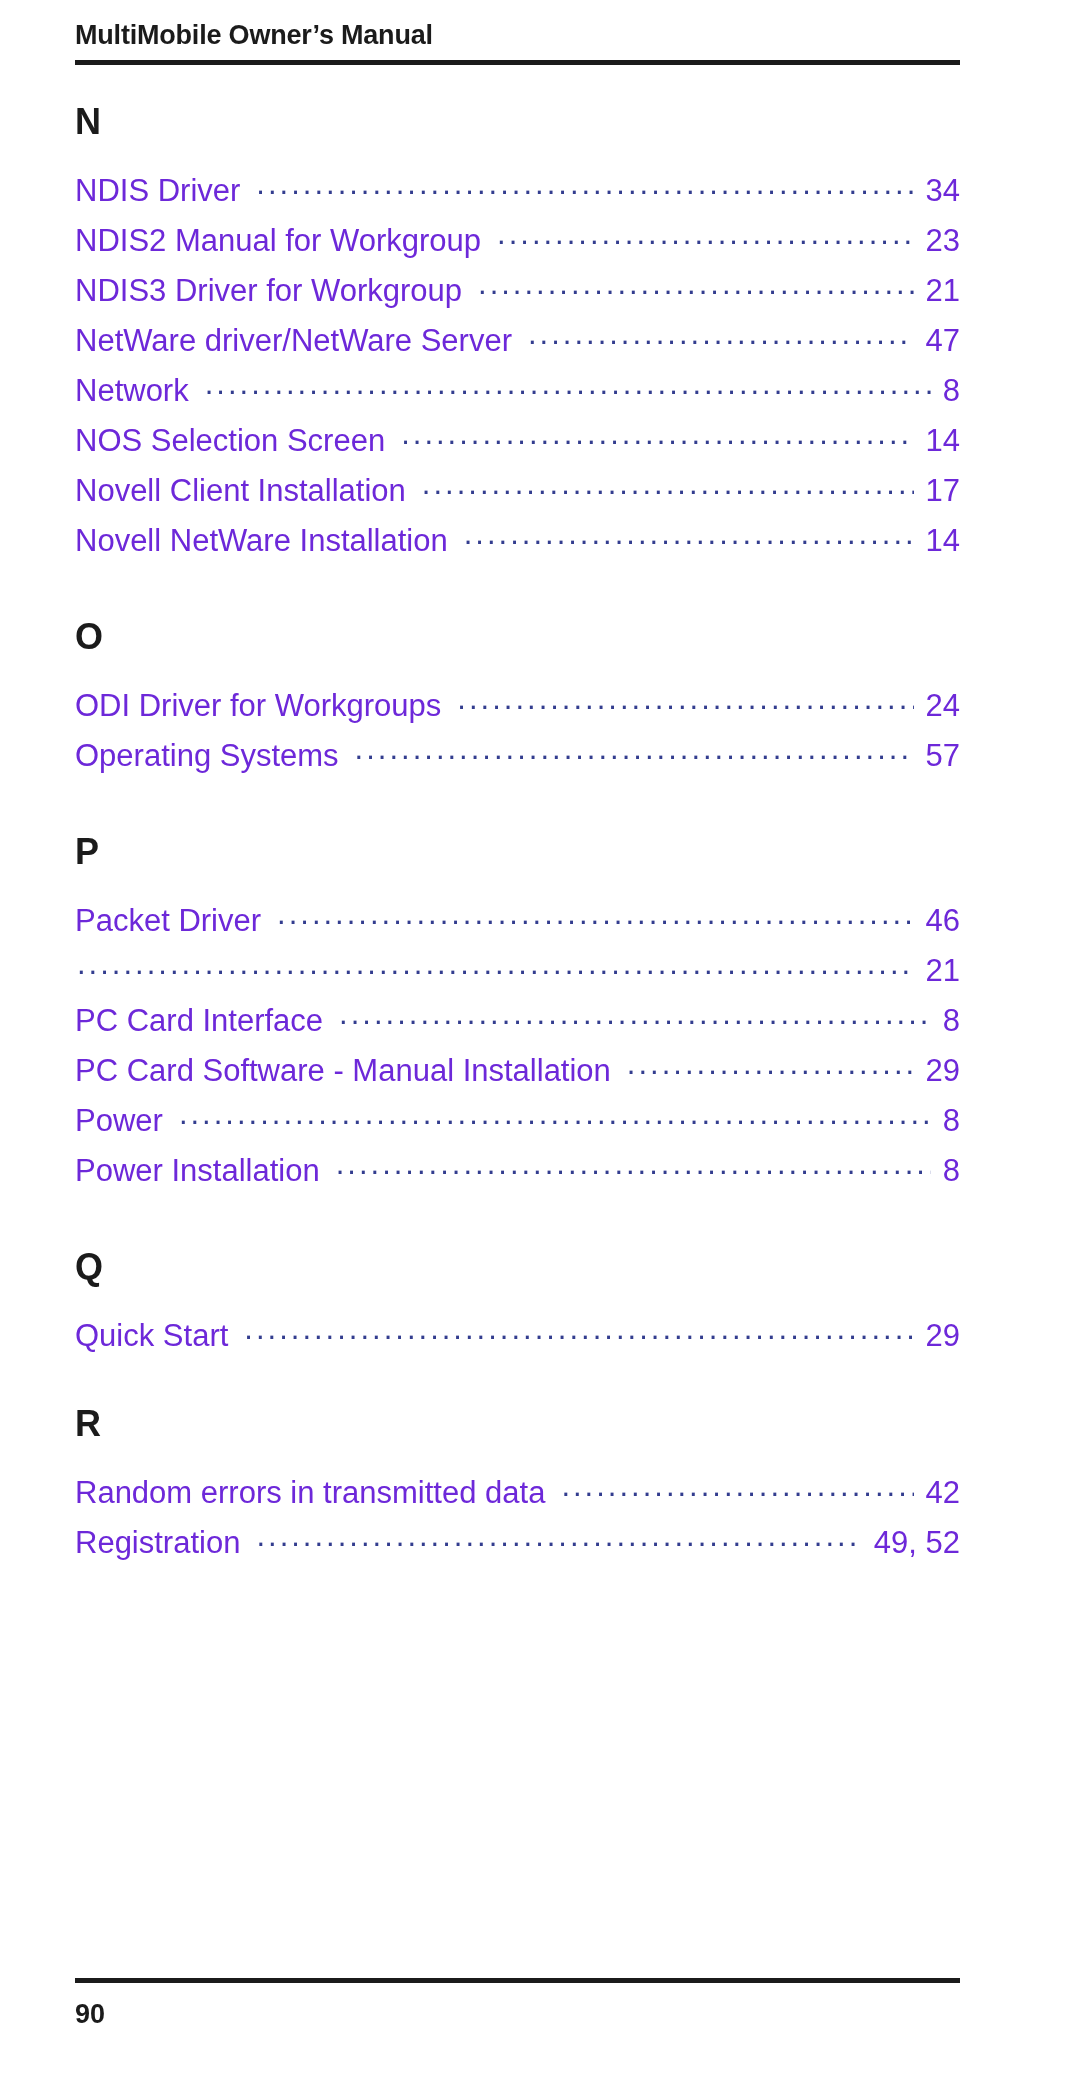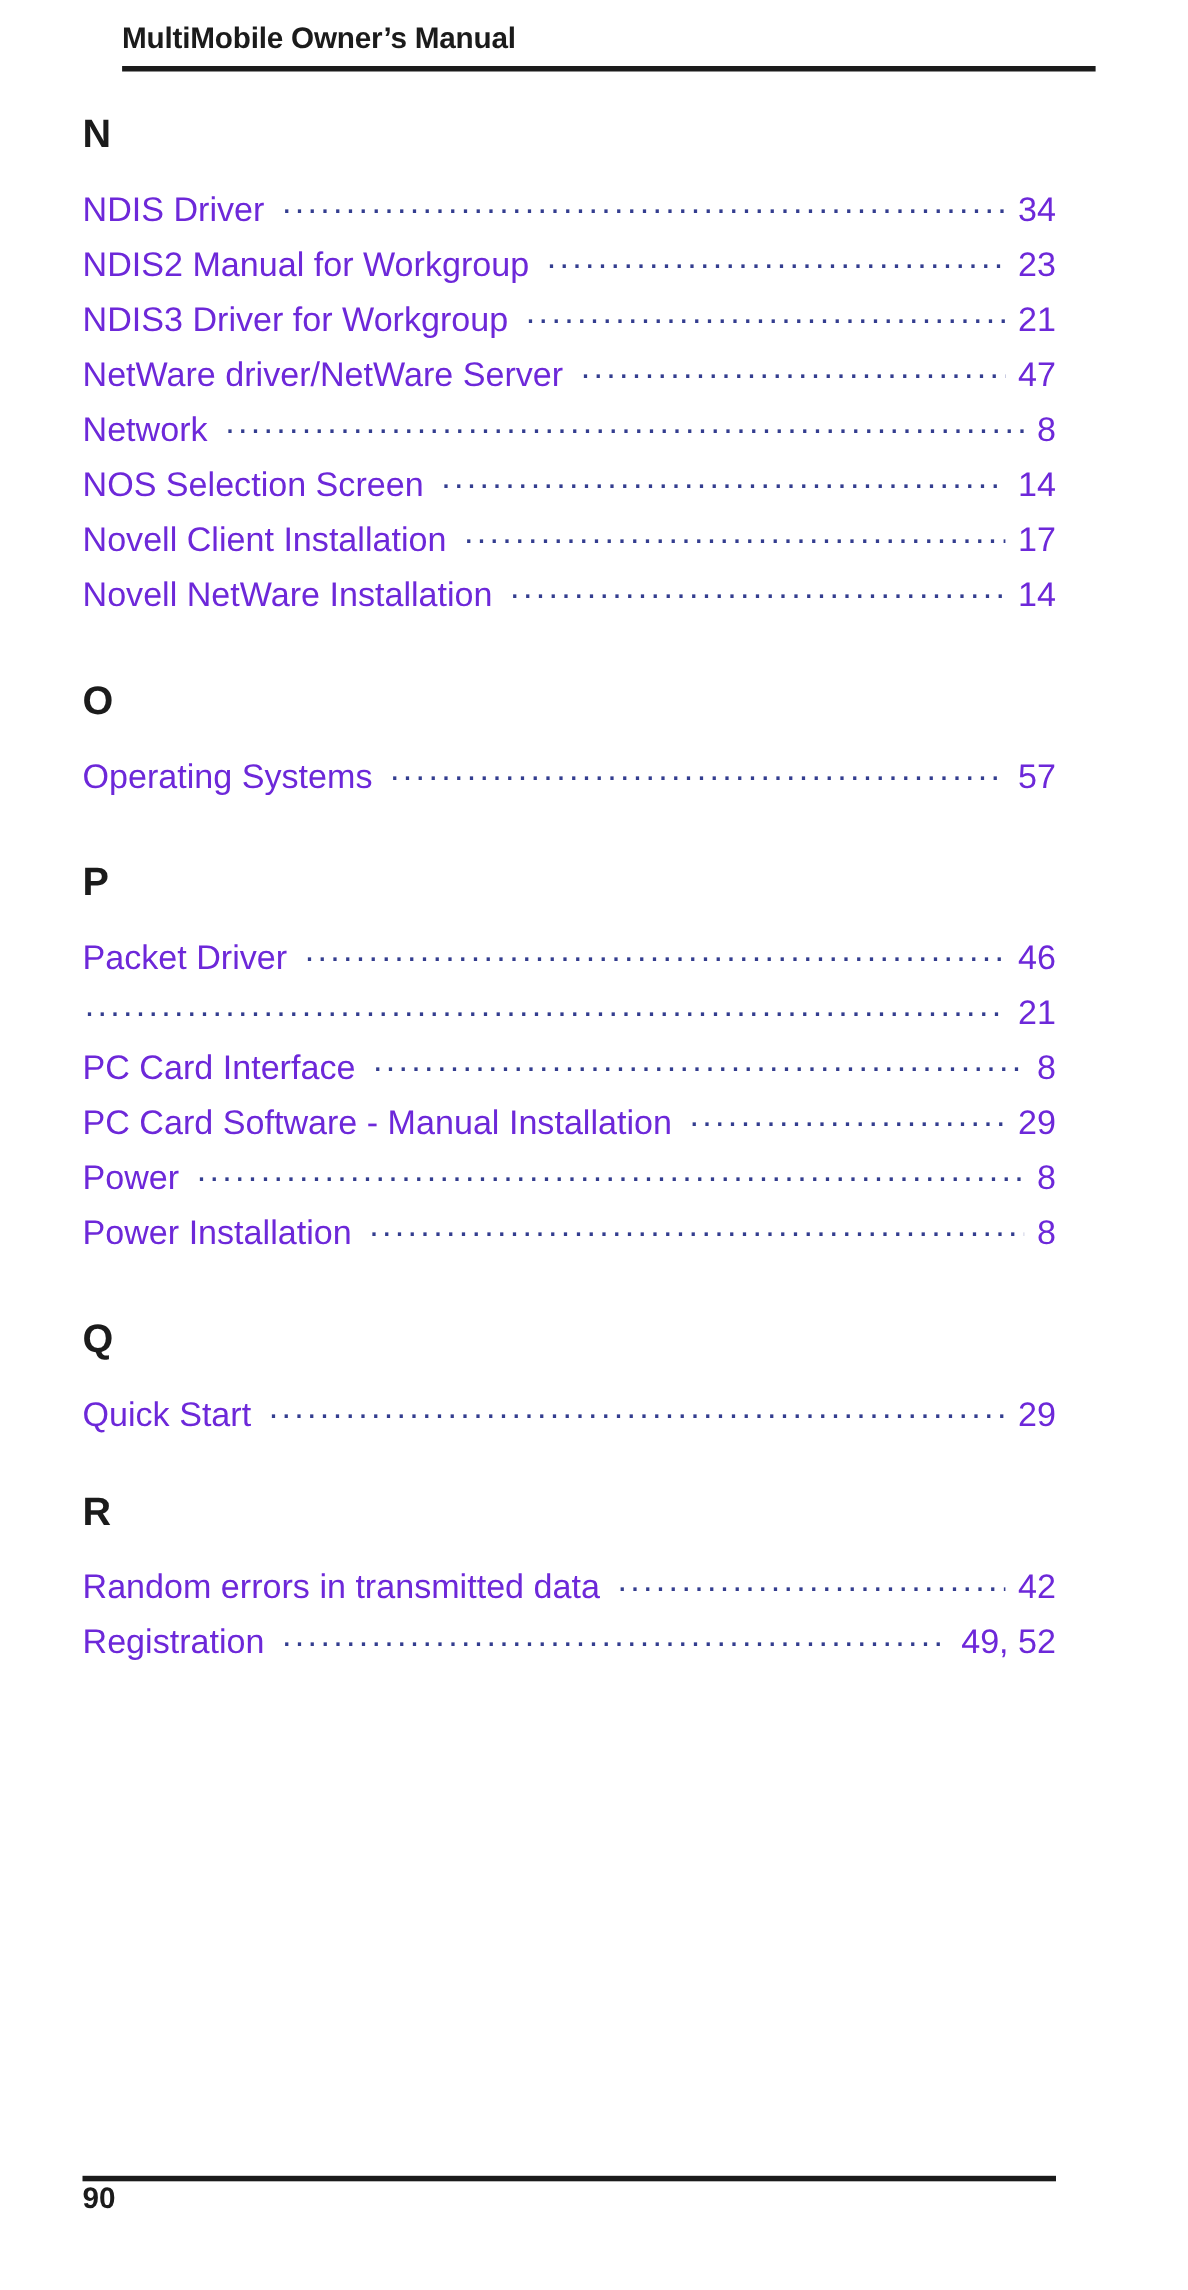--- a/index.html
+++ b/index.html
@@ -22,21 +22,20 @@
     box-sizing: border-box;
     overflow: hidden;
   }
 
   
   .header {
     position: absolute;
     left: 75px;
     top: 20px;
     width: 885px;
-    margin-left: 36px;
   }
 
   .header-title {
     font-size: 27px;
     font-weight: bold;
     color: #1b1b1b;
     letter-spacing: -0.2px;
     white-space: nowrap;
   }
 
@@ -129,20 +128,21 @@
     width: 885px;
   }
 
   .footer-rule {
     width: 885px;
     height: 5px;
     background: #1b1b1b;
   }
 
   .footer-page-number {
+    margin-top: 16px;
     font-size: 27px;
     font-weight: bold;
     color: #1b1b1b;
   }
 </style>
 </head>
 <body>
 
 <div class="page">
 
@@ -194,20 +194,25 @@
             <span class="entry-label">Novell NetWare Installation</span>
             <span class="entry-leader"></span>
             <span class="entry-page">14</span>
           </li>
         </ul>
       </div>
       <div class="letter-block block-o">
         <div class="letter-heading">O</div>
         <ul class="entry-list">
           <li class="entry">
+            <span class="entry-label">ODI Driver for Workgroups</span>
+            <span class="entry-leader"></span>
+            <span class="entry-page">24</span>
+          </li>
+          <li class="entry">
             <span class="entry-label">Operating Systems</span>
             <span class="entry-leader"></span>
             <span class="entry-page">57</span>
           </li>
         </ul>
       </div>
       <div class="letter-block block-p">
         <div class="letter-heading">P</div>
         <ul class="entry-list">
           <li class="entry">

